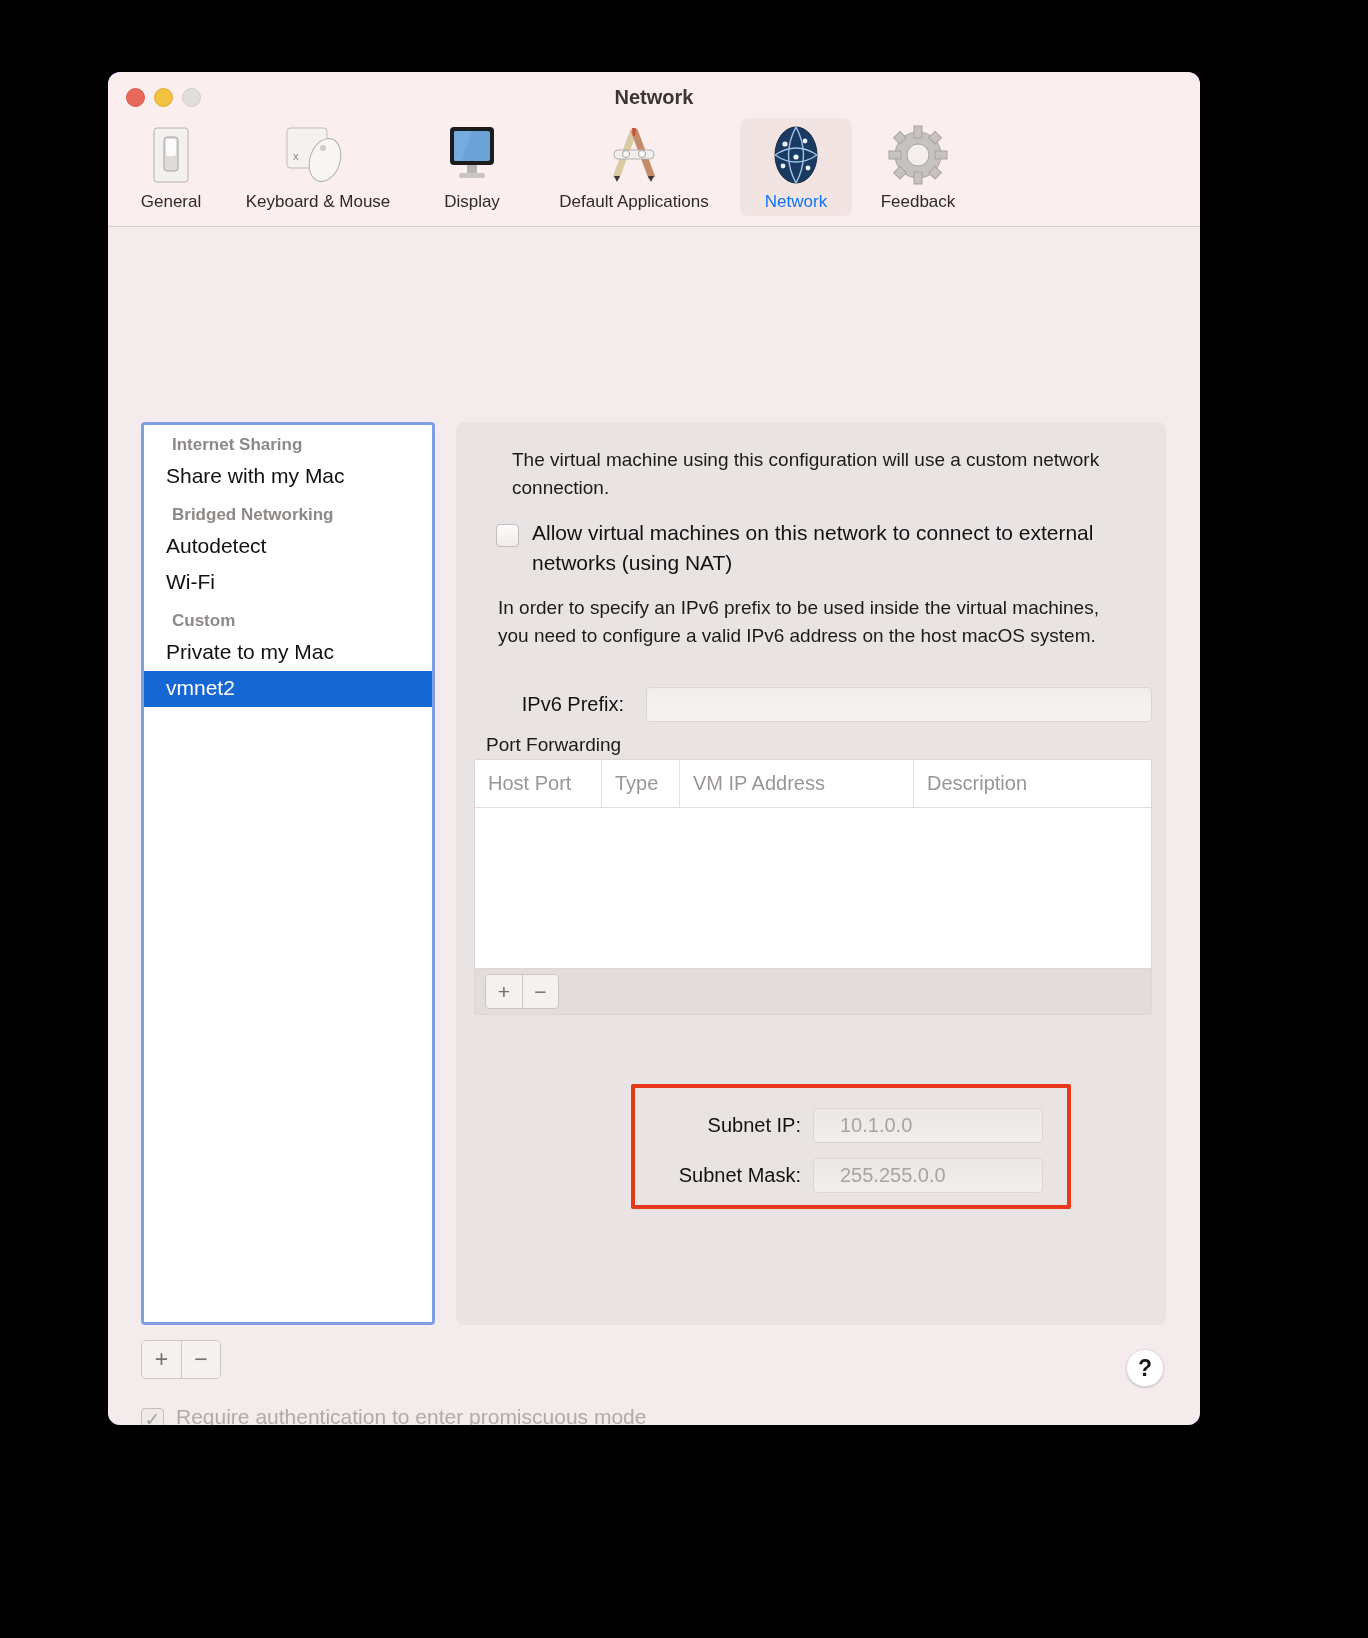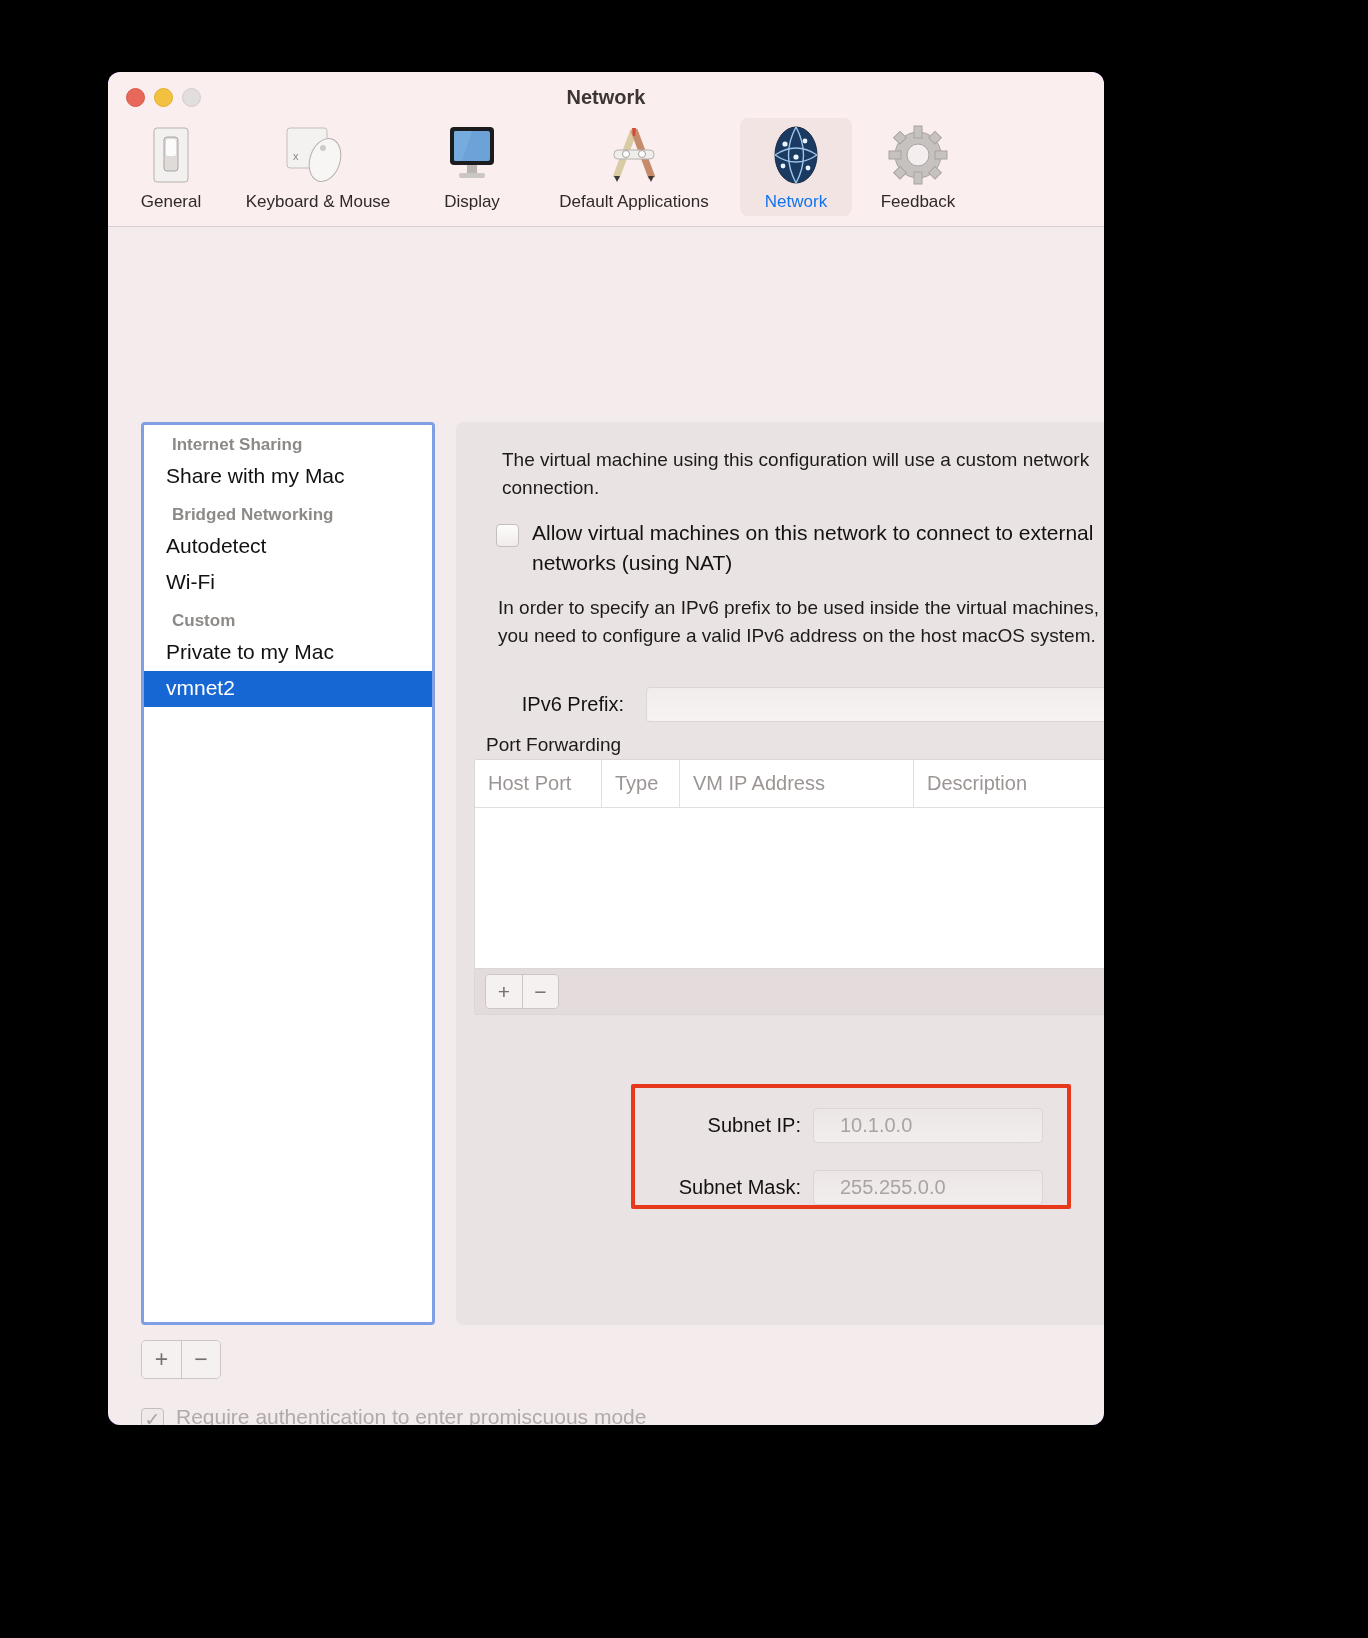--- a/index.html
+++ b/index.html
@@ -5,21 +5,21 @@
   * { box-sizing: border-box; margin: 0; padding: 0; }
   html, body {
     width: 1368px; height: 1638px;
     background: #000000;
     font-family: "Liberation Sans", sans-serif;
     overflow: hidden;
   }
   #window {
     position: absolute;
     left: 108px; top: 72px;
-    width: 996px; height: 1353px;
+    width: 1092px; height: 1353px;
     background: #6d28d9;
     border-radius: 12px;
     overflow: hidden;
     box-shadow: 0 10px 40px rgba(0,0,0,0.5);
   }
   
   #toolbar {
     position: relative;
     height: 155px;
     background: #fbeeee;
@@ -111,21 +111,21 @@
 
   
   #detail-panel {
     position: absolute;
     left: 348px; top: 195px;
     width: 710px; height: 903px;
     background: #eae3e3;
     border-radius: 8px;
   }
   #intro-text {
-    position: absolute; left: 46px; top: 24px; width: 625px;
+    position: absolute; left: 56px; top: 24px; width: 625px;
     font-size: 19px; color: #1d1b1a; line-height: 1.45;
   }
   #nat-row {
     position: absolute; left: 40px; top: 96px; width: 640px;
     display: flex; align-items: flex-start; gap: 13px;
   }
   .checkbox {
     width: 23px; height: 23px;
     margin-top: 6px; flex: none;
     border: 1px solid #c6bdbd;
@@ -207,21 +207,21 @@
     position: absolute; left: 175px; top: 662px;
     width: 440px; height: 125px;
     border: 4px solid #e8381c;
     border-radius: 2px;
   }
   .subnet-row {
     position: absolute; left: 8px; right: 8px;
     display: flex; align-items: center;
   }
   #subnet-ip-row   { top: 20px; }
-  #subnet-mask-row { top: 70px; margin-top: 12px; }
+  #subnet-mask-row { top: 70px; }
   .subnet-label {
     width: 170px; text-align: right;
     font-size: 20px; color: #141211;
     padding-right: 12px;
   }
   .subnet-field {
     width: 230px; height: 35px;
     border: 1px solid #ddd5d5;
     border-radius: 4px;
     background: linear-gradient(#ece6e6,#f3eeee);

